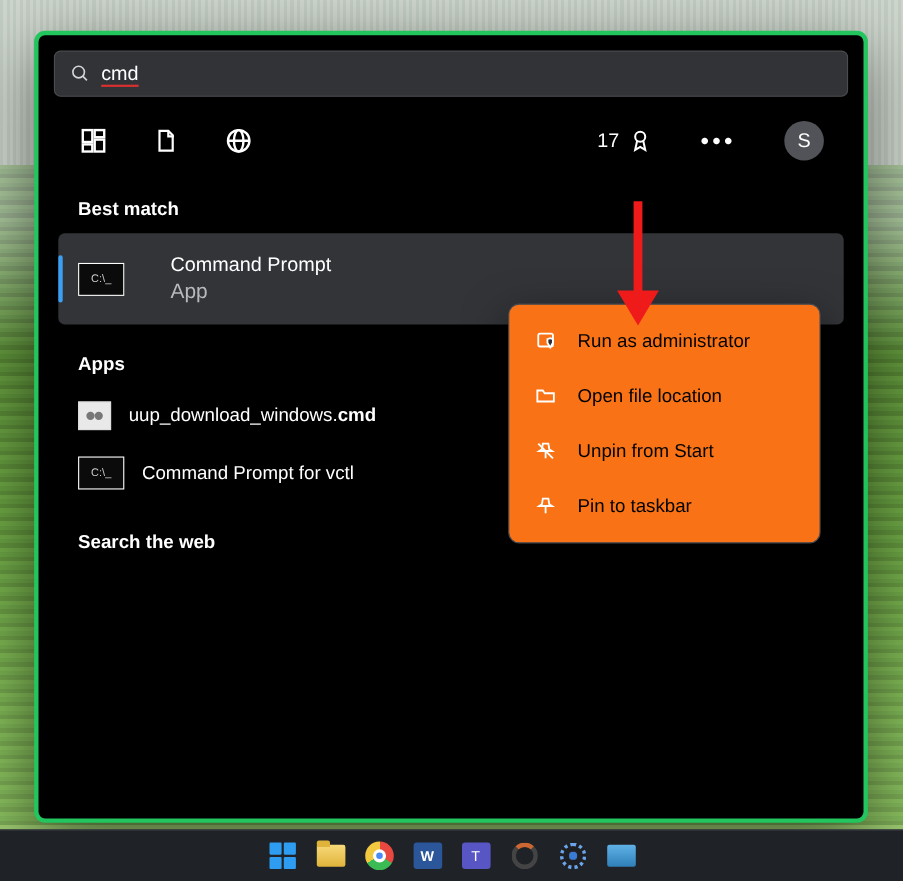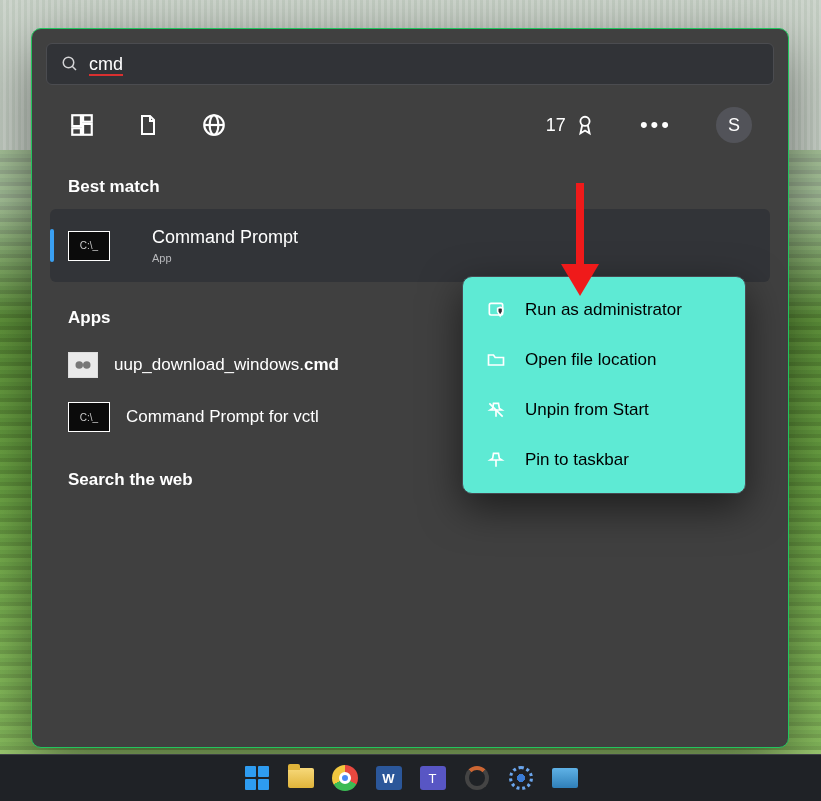--- a/index.html
+++ b/index.html
@@ -8,22 +8,22 @@
     background: linear-gradient(180deg, #c7d0c8 0%, #c7d0c8 25%, #5d8a3a 40%, #6fa347 60%, #8ec063 80%, #a2cf76 100%);
     position: relative;
   }
   
   .bg-top { position:absolute; inset:0 0 auto 0; height:150px; background: repeating-linear-gradient(90deg,#bfcabd 0 3px,#d3dad1 3px 6px); opacity:.6;}
   .bg-mid { position:absolute; top:150px; left:0; right:0; height:600px; background: repeating-linear-gradient(0deg,#3e6b22 0 4px,#559334 4px 8px,#6aaa40 8px 12px); opacity:.35;}
   .search-panel {
     position: absolute;
     left: 31px; top: 28px;
     width: 758px; height: 720px;
-    background: #404040;
-    border: 1px solid #22c55e;
+    background: #000000;
+    border: 4px solid #22c55e;
     border-radius: 10px;
     box-shadow: 0 20px 60px rgba(0,0,0,.5);
     color: #fff;
   }
   .search-bar {
     margin: 14px 14px 0 14px;
     height: 42px;
     background: #313337;
     border: 1px solid #4b4c50;
     border-radius: 6px;
@@ -89,31 +89,31 @@
     display:flex; align-items:center; justify-content:center; font-size:10px; color:#ccc;
     flex-shrink:0;
   }
   .gears-icon {
     width:30px; height:26px; background:#e9e9e9; border:1px solid #ddd;
     display:flex; align-items:center; justify-content:center; flex-shrink:0;
   }
   .search-glyph { width:28px; display:flex; justify-content:center; flex-shrink:0;}
   .result-text { display:flex; flex-direction:column;margin-left:26px; }
   .result-title { font-size:18px; }
-  .result-sub { font-size:11px; color:#b8b9bc; margin-top:4px;}
+  .result-sub { font-size:19px; color:#b8b9bc; margin-top:4px;}
   .result-inline { font-size:17px;text-align:center; }
   .result-inline .dim { color:#a3a5a9; }
   .bold-frag { font-weight:600; }
 
   
   .context-menu {
     position:absolute;
     left: 462px; top: 276px;
     width: 284px;
-    background:#5eead4;
+    background:#f97316;
     border:1px solid #474950;
     border-radius:10px;
     box-shadow: 0 14px 40px rgba(0,0,0,.55);
     padding: 8px 0;
     z-index: 40;
   }
   .menu-item {
     display:flex; align-items:center; gap:18px;
     padding: 14px 22px;
     font-size:17px;

